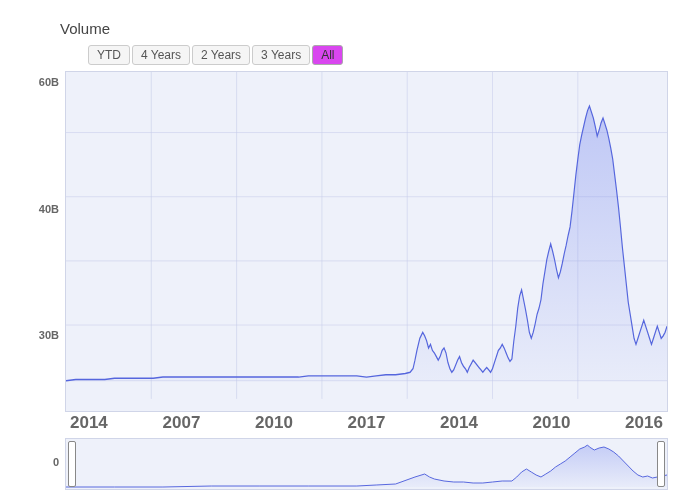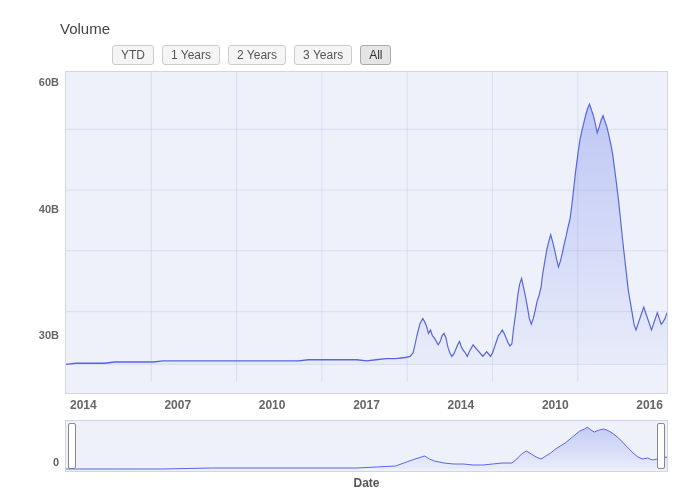--- a/index.html
+++ b/index.html
@@ -18,35 +18,35 @@
       flex-direction: column;
     }
     .chart-title {
       font-size: 15px;
       color: #444;
       margin-bottom: 8px;
       margin-left: 40px;
     }
     .time-buttons {
       display: flex;
-      gap: 8px;
+      gap: 2px;
       margin-bottom: 6px;
-      margin-left: 92px;
+      margin-left: 68px;
     }
     .time-btn {
       padding: 2px 8px;
       font-size: 12px;
       border: 1px solid #ccc;
       background: #f5f5f5;
       color: #555;
       cursor: pointer;
       border-radius: 3px;
     }
     .time-btn.active {
-      background: #e5e5e5;
+      background: #d946ef;
       border-color: #aaa;
       color: #333;
     }
     .chart-area {
       flex: 1;
       display: flex;
       flex-direction: row;
       position: relative;
       font-weight: bold;
     }
@@ -80,21 +80,21 @@
       height: 100%;
     }
     .x-axis {
       height: 22px;
       display: flex;
       justify-content: space-between;
       align-items: center;
       padding: 0 5px;
     }
     .x-label {
-      font-size: 12px;
+      font-size: 17px;
       color: #666;
       text-align: center;
     }
     .mini-chart-wrapper {
       height: 52px;
       position: relative;
       background: #eef1fa;
       border: 1px solid #d0d5e8;
       margin-top: 4px;
     }
@@ -131,21 +131,21 @@
     }
   </style>
 </head>
 <body>
 
 <div class="container">
   <div class="chart-title">Volume</div>
 
   <div class="time-buttons">
     <button class="time-btn">YTD</button>
-    <button class="time-btn">1 Years</button>
+    <button class="time-btn">4 Years</button>
     <button class="time-btn">2 Years</button>
     <button class="time-btn">3 Years</button>
     <button class="time-btn active">All</button>
   </div>
 
   <div class="chart-area">
     <div class="y-axis">
       <span class="y-label">60B</span>
       <span class="y-label">40B</span>
       <span class="y-label">30B</span>
@@ -291,16 +291,15 @@
             L530,10 L535,8 L538,6 L540,8 L545,11
             L550,9 L555,8 L560,10 L565,13 L570,17
             L575,22 L580,27 L585,32 L590,36 L595,38
             L600,37 L605,39 L610,38 L615,37 L620,36
           " fill="none" stroke="#5566dd" stroke-width="1"></path>
         </svg>
         <div class="range-handle-left"></div>
         <div class="range-handle-right"></div>
       </div>
 
-      <div class="date-label">Date</div>
     </div>
   </div>
 </div>
 
 </body></html>

